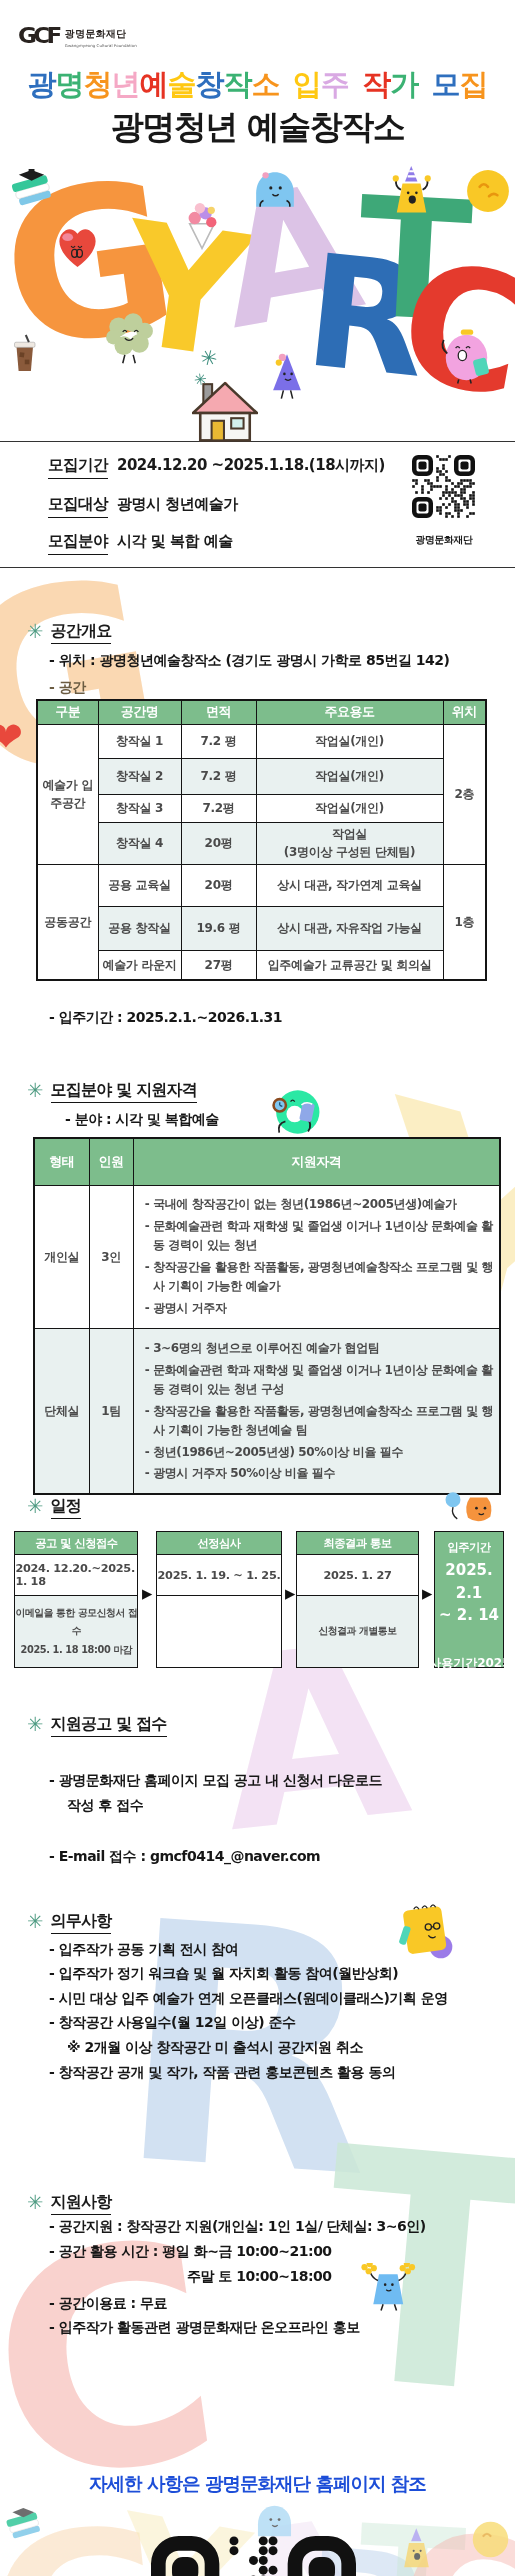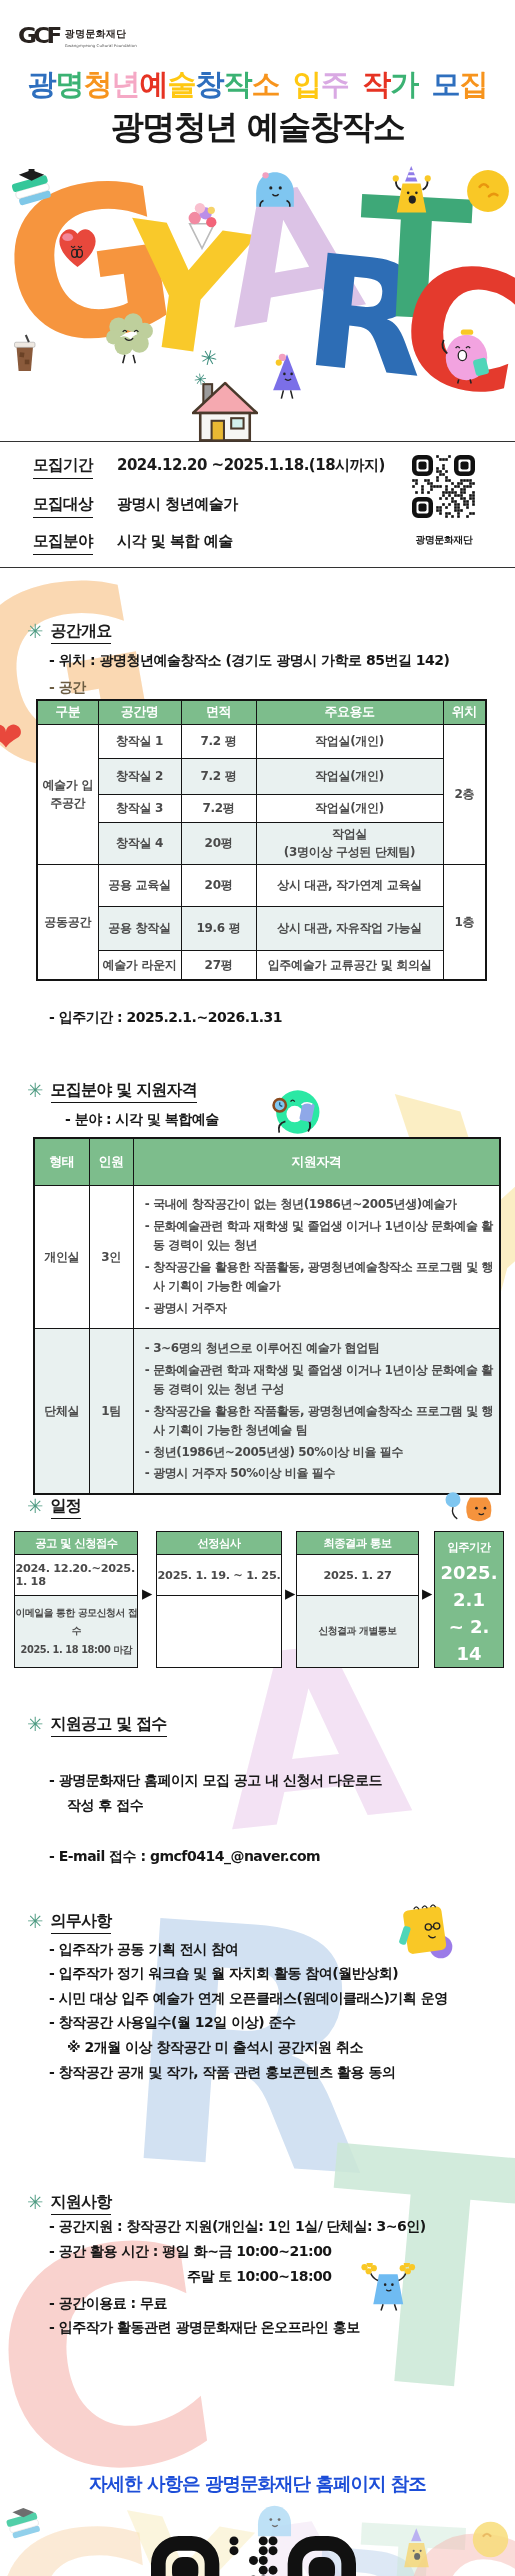--- a/index.html
+++ b/index.html
@@ -15,21 +15,21 @@
 .logo-mark{font-size:23px;font-weight:900;letter-spacing:-3.6px;color:#292320;line-height:.9;transform:scaleY(.96)}
 .logo-texts{padding-top:3.1px}
 .logo-ko{font-size:9.8px;font-weight:900;color:#292320;letter-spacing:0.5px}
 .logo-en{font-size:3.9px;color:#555;margin-top:1.5px;letter-spacing:0.1px}
 .main-title{position:absolute;left:0;top:65px;width:515px;text-align:center;font-size:29px;font-weight:900;letter-spacing:-1px;z-index:2;white-space:nowrap}
 .main-title .tl{display:inline-block}
 .main-title .tl:nth-child(10),.main-title .tl:nth-child(12),.main-title .tl:nth-child(14){margin-left:13.4px}
 .subtitle{position:absolute;left:0;top:105px;width:515px;text-align:center;font-size:33px;font-weight:900;letter-spacing:-1.5px;color:#181818;z-index:2}
 
 .info-band{position:absolute;left:0;top:441px;width:515px;height:127px;border-top:1.5px solid #333;border-bottom:1.5px solid #333;background:#fff;z-index:2}
-.ib-row{position:absolute;left:33px;display:flex;gap:24px;align-items:flex-start;white-space:nowrap}
+.ib-row{position:absolute;left:48px;display:flex;gap:9px;align-items:flex-start;white-space:nowrap}
 .ib-label{font-size:15.5px;font-weight:900;letter-spacing:-0.5px;border-bottom:1.5px solid #141414;padding-bottom:1.5px}
 .ib-value{font-size:15px;font-weight:700;letter-spacing:-0.5px;padding-top:1px}
 .qr-small{position:absolute;left:412px;top:13.4px;width:63px;height:63px}
 .qr-caption{position:absolute;left:410px;top:92px;width:68px;text-align:center;font-size:9.8px;font-weight:900;letter-spacing:-0.3px}
 
 .sec{position:absolute;display:flex;align-items:flex-start;gap:7.2px;z-index:2}
 .marker{color:#4E9B82;font-size:19.6px;font-weight:900;line-height:1;transform:translateY(-1px)}
 .sec-title{font-size:16px;font-weight:900;letter-spacing:-0.8px;border-bottom:1.5px solid #141414;padding-bottom:3.1px;line-height:1.05}
 .bline{position:absolute;font-size:14px;font-weight:700;letter-spacing:-0.5px;color:#161616;z-index:2;white-space:nowrap}
 .bline.brown{color:#6b5c42}
@@ -43,21 +43,21 @@
 td.items{text-align:left;vertical-align:middle;padding:7.2px 5.2px 7.2px 11.3px;white-space:normal}
 .items ul{list-style:none}
 .items li{font-size:12px;font-weight:700;color:#4a4a4a;line-height:1.6;margin:2.6px 0;text-indent:-8.2px;padding-left:8.2px;letter-spacing:-0.4px}
 
 .step{position:absolute;top:1531px;height:137px;border:1.5px solid #141414;background:#fff;display:flex;flex-direction:column;z-index:2}
 .step-h{height:23px;background:#7DBD8C;color:#fff;font-weight:900;font-size:11.3px;display:flex;align-items:center;justify-content:center;border-bottom:1.5px solid #141414;letter-spacing:-0.5px;flex:none}
 .step-date{height:41px;display:flex;align-items:center;justify-content:center;font-size:11.3px;font-weight:700;color:#4a4a4a;border-bottom:1.5px solid #141414;flex:none;letter-spacing:-0.3px}
 .step-detail{flex:1;background:#E9F1F0;display:flex;align-items:center;justify-content:center;font-size:9.8px;font-weight:700;color:#4a4a4a;text-align:center;white-space:pre-line;line-height:1.9;letter-spacing:-0.4px}
 .step4{background:#7DBD8C;color:#fff;align-items:center;padding-top:8.2px}
 .step4 .t{font-size:11.3px;font-weight:900;letter-spacing:-0.5px}
-.step4 .d{font-size:18px;font-weight:900;white-space:pre-line;text-align:center;line-height:1.5;margin-top:4.1px}
+.step4 .d{font-size:15px;font-weight:900;white-space:pre-line;text-align:center;line-height:1.5;margin-top:4.1px}
 .step4 .n{font-size:12px;font-weight:700;white-space:pre-line;text-align:center;margin-top:24px;line-height:2}
 .arrow{position:absolute;top:1586px;font-size:13.4px;color:#111;z-index:2}
 
 .footer-notice{position:absolute;left:0;top:2471px;width:515px;text-align:center;font-size:18.5px;font-weight:900;letter-spacing:-1px;color:#1d4ed8;z-index:2}
 .qr-big{position:absolute;left:151px;top:2536px;width:205px;height:205px;z-index:4}
 .faded{opacity:.45}
 .semi{opacity:.85}
 </style>
 </head>
 <body>

